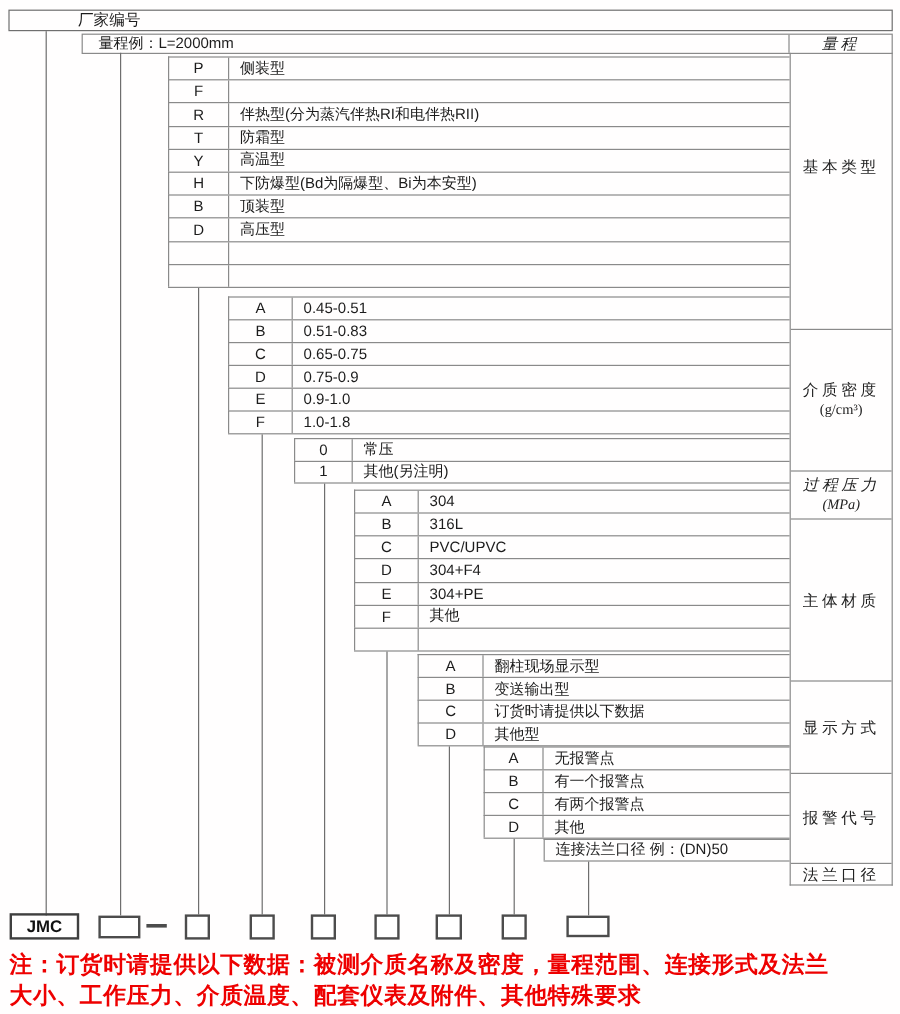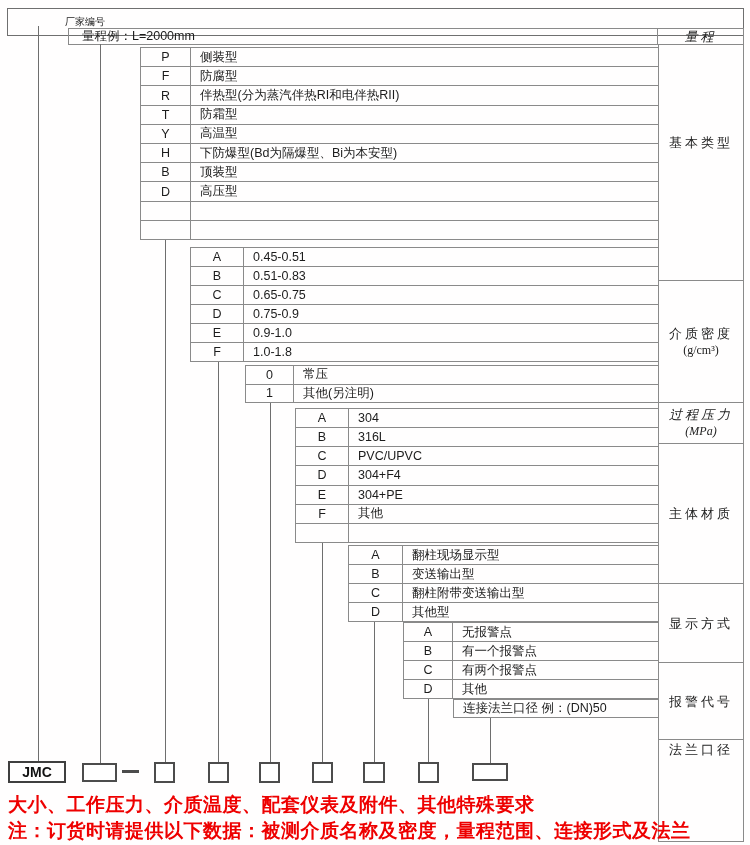--- a/index.html
+++ b/index.html
@@ -2,43 +2,43 @@
 <html><head>
 <meta charset="utf-8">
 <style>
   html,body{margin:0;padding:0;background:#fff;}
   .canvas{
     position:relative;width:750px;height:845px;background:#fffefe;overflow:hidden;
     font-family:"Liberation Sans","DejaVu Sans",sans-serif;color:#1c1c1c;
   }
   
   .mfr-box{
-    position:absolute;left:7px;top:8px;width:737px;height:28px;box-sizing:border-box;
-    border:1px solid #6f6f6f;display:flex;align-items:center;font-size:10px;
+    position:absolute;left:7px;top:8px;width:737px;height:18px;box-sizing:border-box;
+    border:1px solid #6f6f6f;display:flex;align-items:center;font-size:13px;
   }
   .mfr-box span{padding-left:57px;}
   
   .range-row{
     position:absolute;left:68px;top:28px;width:676px;height:17px;box-sizing:border-box;
     border:1px solid #8a8a8a;display:flex;align-items:stretch;font-size:12.5px;
   }
   .range-text{flex:1;display:flex;align-items:center;padding-left:13px;}
   .range-label{
     width:86px;box-sizing:border-box;border-left:1px solid #8a8a8a;
     display:flex;align-items:center;justify-content:center;
     font-family:"Liberation Serif","DejaVu Serif",serif;font-size:13px;letter-spacing:3px;color:#222;font-style:italic;
   }
   
   .table-block{position:absolute;box-sizing:border-box;border-bottom:1px solid #8a8a8a;display:flex;flex-direction:column;}
   .trow{flex:1;display:flex;box-sizing:border-box;border-top:1px solid #8a8a8a;border-left:1px solid #8a8a8a;min-height:0;}
   .tcode{box-sizing:border-box;border-right:1px solid #8a8a8a;display:flex;align-items:center;justify-content:center;font-size:12.5px;}
   .tdesc{flex:1;display:flex;align-items:center;padding-left:9px;font-size:12.5px;white-space:nowrap;}
   
   .side-col{
-    position:absolute;left:658px;top:44px;width:86px;height:798px;box-sizing:border-box;
+    position:absolute;left:658px;top:44px;width:86px;height:694px;box-sizing:border-box;
     border-left:1px solid #8a8a8a;border-right:1px solid #8a8a8a;border-bottom:1px solid #8a8a8a;
     display:flex;flex-direction:column;
   }
   .side-cell{
     box-sizing:border-box;display:flex;flex-direction:column;align-items:center;justify-content:center;
     font-family:"Liberation Serif","DejaVu Serif",serif;font-size:13px;letter-spacing:3px;color:#222;
     line-height:17px;
   }
   .side-cell + .side-cell{border-top:1px solid #8a8a8a;}
   .side-sub{font-size:12px;letter-spacing:0;}
@@ -73,21 +73,20 @@
   </div>
 
   <div id="tables">
       <div class="table-block" style="left: 140px; top: 47px; width: 518px; height: 193px;">
         <div class="trow">
           <span class="tcode" style="width: 50px;">P</span>
           <span class="tdesc">侧装型</span>
         </div>
         <div class="trow">
           <span class="tcode" style="width: 50px;">F</span>
-          <span class="tdesc">防腐型</span>
         </div>
         <div class="trow">
           <span class="tcode" style="width: 50px;">R</span>
           <span class="tdesc">伴热型(分为蒸汽伴热RI和电伴热RII)</span>
         </div>
         <div class="trow">
           <span class="tcode" style="width: 50px;">T</span>
           <span class="tdesc">防霜型</span>
         </div>
         <div class="trow">
@@ -185,21 +184,21 @@
         <div class="trow">
           <span class="tcode" style="width: 54px;">A</span>
           <span class="tdesc">翻柱现场显示型</span>
         </div>
         <div class="trow">
           <span class="tcode" style="width: 54px;">B</span>
           <span class="tdesc">变送输出型</span>
         </div>
         <div class="trow">
           <span class="tcode" style="width: 54px;">C</span>
-          <span class="tdesc">翻柱附带变送输出型</span>
+          <span class="tdesc">订货时请提供以下数据</span>
         </div>
         <div class="trow">
           <span class="tcode" style="width: 54px;">D</span>
           <span class="tdesc">其他型</span>
         </div>
       </div>
       <div class="table-block" style="left: 403px; top: 622px; width: 255px; height: 77px;">
         <div class="trow">
           <span class="tcode" style="width: 49px;">A</span>
           <span class="tdesc">无报警点</span>
@@ -269,17 +268,17 @@
       <div class="code-box" style="left: 154px; top: 762px; width: 21px; height: 21px;"></div>
       <div class="code-box" style="left: 208px; top: 762px; width: 21px; height: 21px;"></div>
       <div class="code-box" style="left: 259px; top: 762px; width: 21px; height: 21px;"></div>
       <div class="code-box" style="left: 312px; top: 762px; width: 21px; height: 21px;"></div>
       <div class="code-box" style="left: 363px; top: 762px; width: 22px; height: 21px;"></div>
       <div class="code-box" style="left: 418px; top: 762px; width: 21px; height: 21px;"></div>
       <div class="code-box" style="left: 472px; top: 763px; width: 36px; height: 18px;"></div>
     </div>
 
   <div class="note">
+    <div>注：订货时请提供以下数据：被测介质名称及密度，量程范围、连接形式及法兰</div>
     <div>大小、工作压力、介质温度、配套仪表及附件、其他特殊要求</div>
-    <div>注：订货时请提供以下数据：被测介质名称及密度，量程范围、连接形式及法兰</div>
   </div>
 
 </div>
 
 </body></html>

